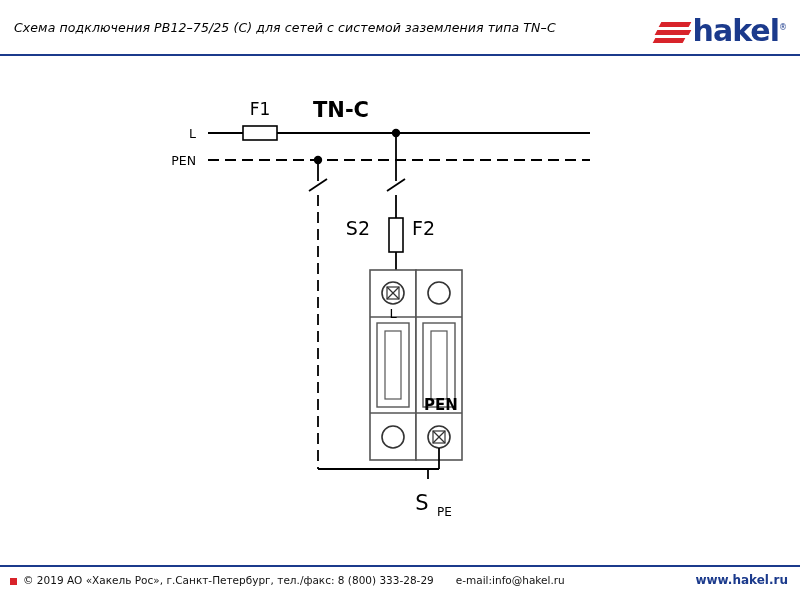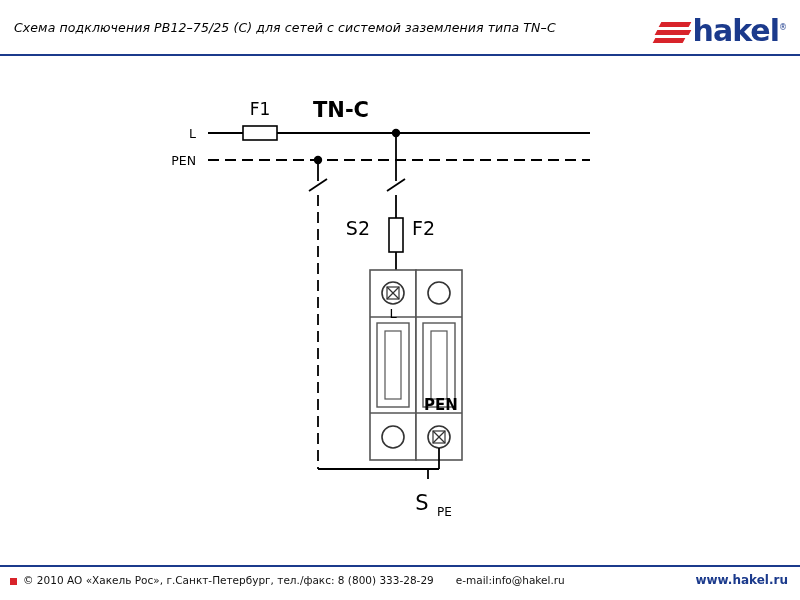--- a/index.html
+++ b/index.html
@@ -232,17 +232,17 @@
       <text class="lbl" x="393" y="263" font-size="13" text-anchor="middle">L</text>
       <text class="lbl" x="441" y="355" font-size="15" font-weight="bold" text-anchor="middle">PEN</text>
       <text class="lbl" x="422" y="455" font-size="21" text-anchor="middle">S</text>
       <text class="lbl" x="437" y="461" font-size="12" text-anchor="start">PE</text>
     </svg>
   </div>
 
   <div class="footer-rule"></div>
   <div class="footer-bullet"></div>
   <div class="footer-text">
-    <span>© 2010 АО «Хакель Рос», г.Санкт-Петербург, тел./факс: 8 (800) 333-28-29</span><span class="footer-email">e-mail:info@hakel.ru</span>
+    <span>© 2019 АО «Хакель Рос», г.Санкт-Петербург, тел./факс: 8 (800) 333-28-29</span><span class="footer-email">e-mail:info@hakel.ru</span>
   </div>
   <div class="footer-site">www.hakel.ru</div>
 
 </div>
 
 </body></html>

